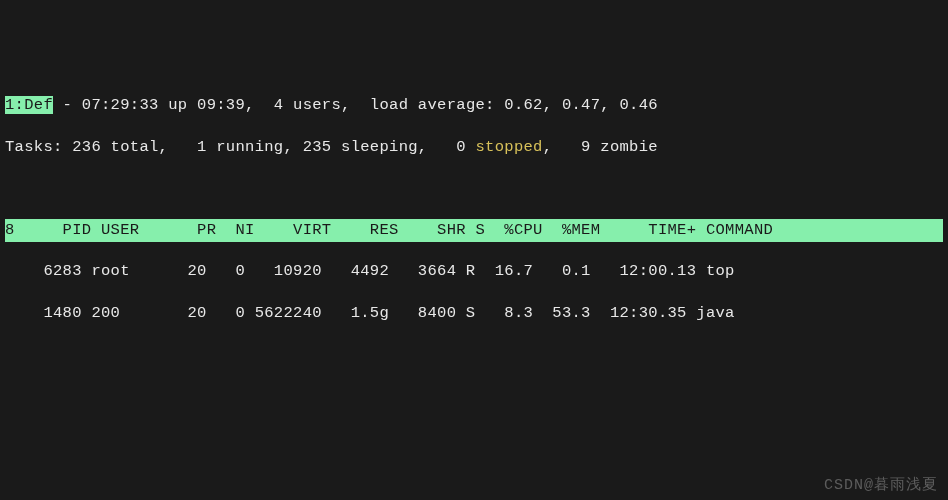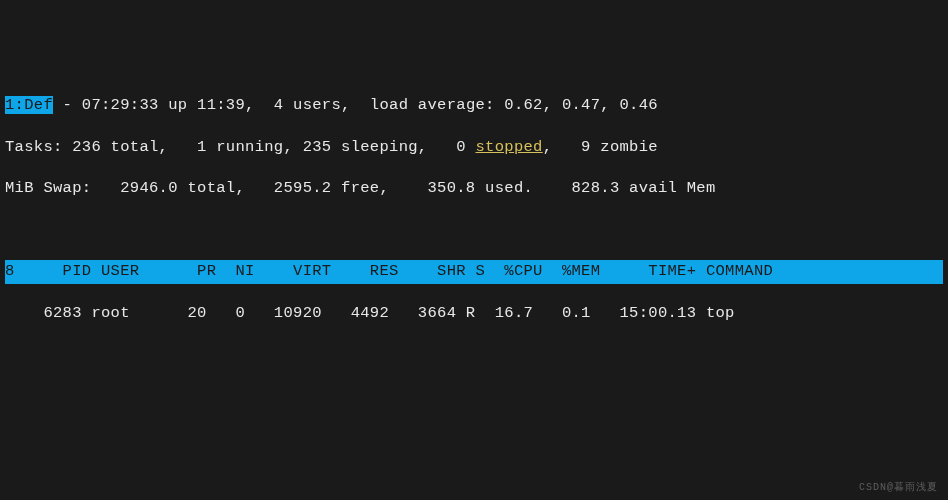--- a/index.html
+++ b/index.html
@@ -8,37 +8,37 @@
     font-family: 'Consolas', 'Courier New', monospace;
     font-size: 15.5px;
     letter-spacing: 0.3px;
     color: #e8e8e8;
     width: 948px;
     height: 500px;
     overflow: hidden;
     white-space: pre;
   }
   .term { padding: 4px 5px; }
-  .inv { background: #0ea5e9; color: #1a1a1a; }
-  .yel { color: #d7c15a; text-decoration: underline; }
+  .inv { background: #86efac; color: #1a1a1a; }
+  .yel { color: #d7c15a; }
   .row { display: block; height: 23.5px; line-height: 23.5px; }
-  .wm { position: absolute; right: 10px; bottom: 6px; color: #888; font-size: 10px; letter-spacing: 1px; opacity: 0.6;}
+  .wm { position: absolute; right: 10px; bottom: 6px; color: #888; font-size: 15px; letter-spacing: 1px; opacity: 0.6;}
 </style>
 </head>
 <body>
 
 
 
 <div class="term">
-<span class="row"><span class="inv">1:Def</span><span> - 07:29:33 up 11:39,  4 users,  load average: 0.62, 0.47, 0.46</span></span>
+<span class="row"><span class="inv">1:Def</span><span> - 07:29:33 up 09:39,  4 users,  load average: 0.62, 0.47, 0.46</span></span>
 <span class="row"><span>Tasks: 236 total,   1 running, 235 sleeping,   0 </span><span class="yel">stopped</span><span>,   9 zombie</span></span>
-<span class="row">MiB Swap:   2946.0 total,   2595.2 free,    350.8 used.    828.3 avail Mem</span>
 <span class="row"> </span>
 <span class="row inv">8     PID USER      PR  NI    VIRT    RES    SHR S  %CPU  %MEM     TIME+ COMMAND         </span>
-<span class="row">    6283 root      20   0   10920   4492   3664 R  16.7   0.1   15:00.13 top</span>
+<span class="row">    6283 root      20   0   10920   4492   3664 R  16.7   0.1   12:00.13 top</span>
+<span class="row">    1480 200       20   0 5622240   1.5g   8400 S   8.3  53.3  12:30.35 java</span>
 
 
 
 
 
 
 
 
 
 

